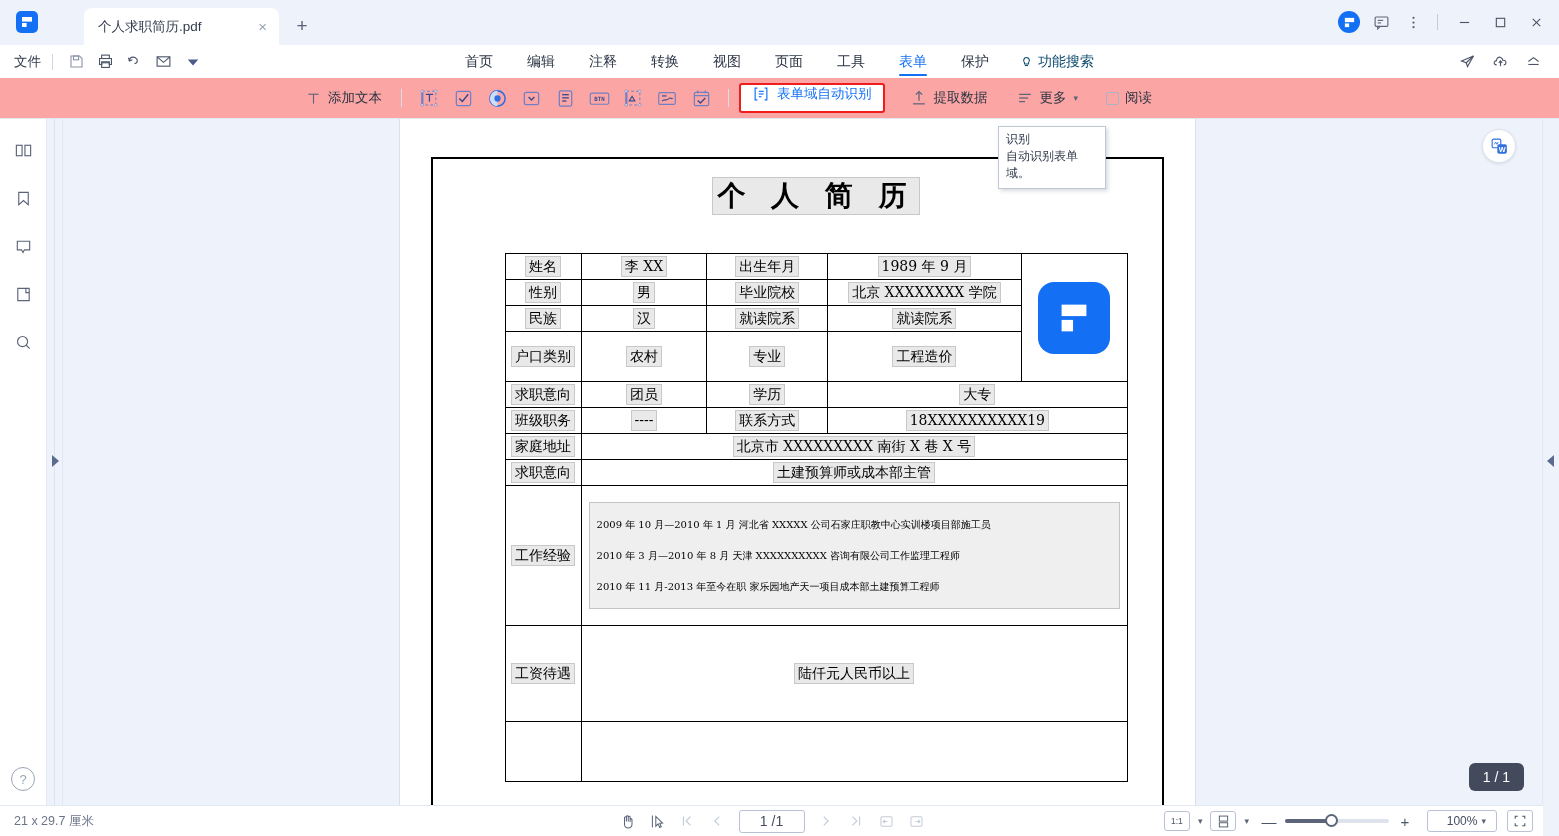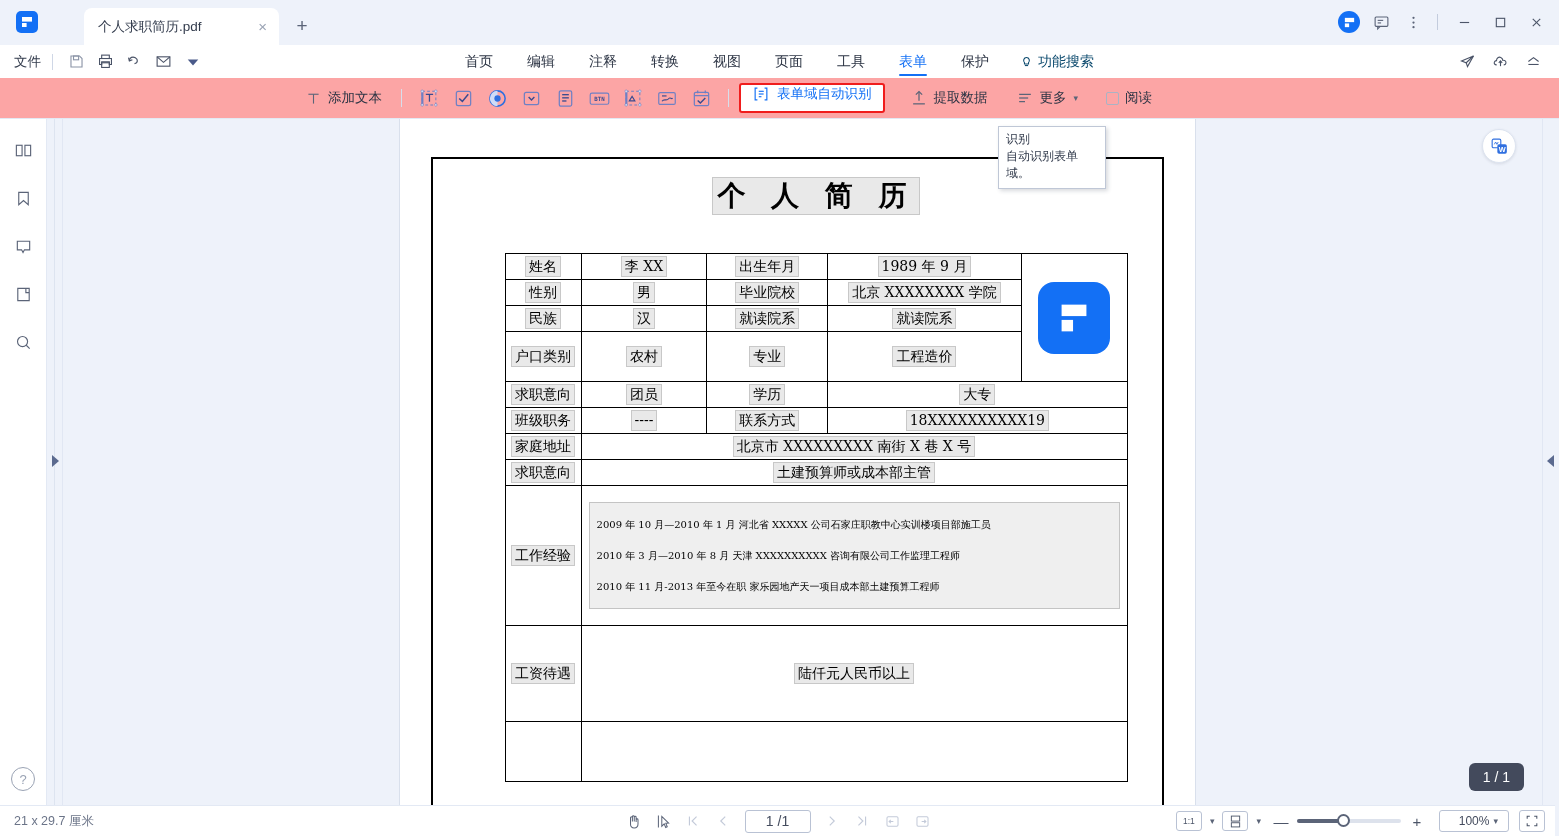--- a/index.html
+++ b/index.html
@@ -230,21 +230,21 @@
     z-index: 20;
   }
   .pagepill {
     position: absolute; right: 18px; bottom: 14px;
     background: #434a5c; color: #fff; font-size: 14px;
     padding: 6px 14px; border-radius: 6px; z-index: 20;
   }
 
   
   .statusbar {
-    position: absolute; left: 0; right: 4px; bottom: 0; height: 31px;
+    position: absolute; left: 0; right: 16px; bottom: 0; height: 31px;
     background: #fff; border-top: 1px solid #e3e9f4;
     display: flex; align-items: center;
   }
   .sb-left { font-size: 12.5px; color: #6b7488; padding-left: 14px; }
   .sb-center {
     position: absolute; left: 50%; transform: translateX(-50%);
     display: flex; align-items: center; gap: 3px;
   }
   .sb-icon {
     width: 27px; height: 23px; display: flex; align-items: center;

